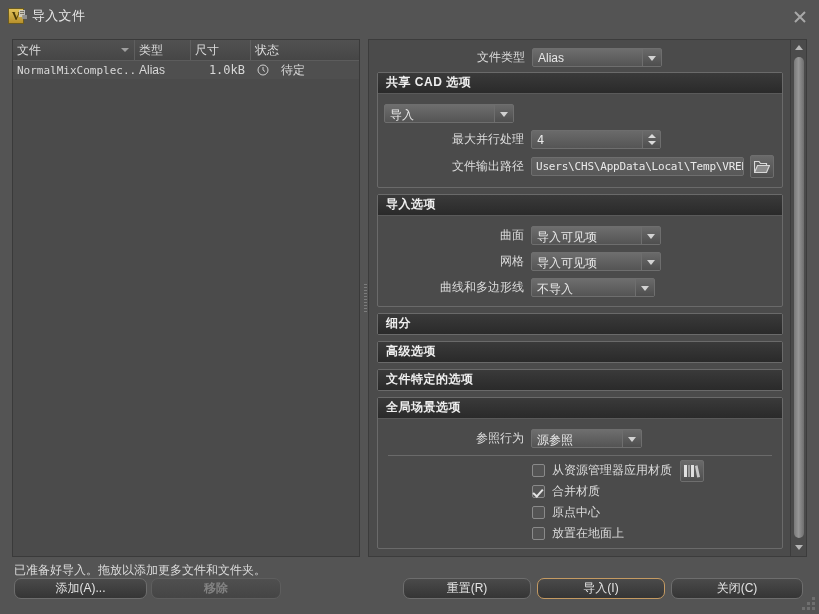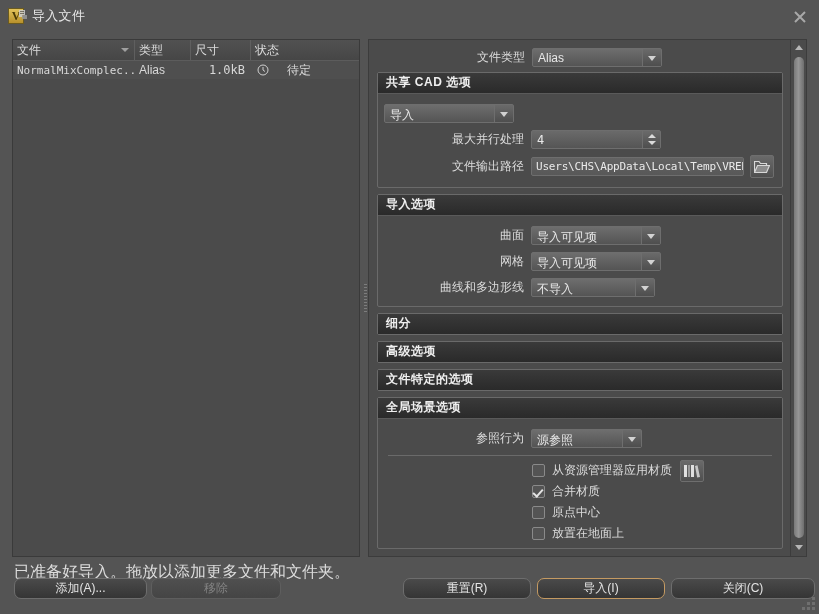--- a/index.html
+++ b/index.html
@@ -34,21 +34,21 @@
   .lv-col.c1{width:56px;}
   .lv-col.c2{width:60px;}
   .lv-col.c3{width:108px;border-right:none;}
   .sortarrow{position:absolute;right:5px;top:8px;width:0;height:0;
              border-left:4px solid transparent;border-right:4px solid transparent;border-top:4px solid #9f9f9f;}
   .lv-row{display:flex;height:18px;align-items:center;background:#4f4f4f;cursor:pointer;}
   .cell{box-sizing:border-box;font-size:12px;color:#d8d8d8;white-space:nowrap;overflow:hidden;}
   .cell.name{width:122px;padding-left:4px;font-family:"DejaVu Sans Mono","Liberation Mono",monospace;font-size:11px;}
   .cell.type{width:56px;padding-left:4px;}
   .cell.size{width:60px;text-align:right;padding-right:6px;font-family:"DejaVu Sans Mono","Liberation Mono",monospace;font-size:12px;}
-  .cell.state{width:108px;padding-left:6px;display:flex;align-items:center;gap:18px;}
+  .cell.state{width:108px;padding-left:6px;display:flex;align-items:center;gap:12px;}
   .clock-ico{flex:0 0 auto;}
 
   
   .splitter{position:absolute;left:360px;top:39px;width:10px;height:518px;cursor:col-resize;}
   .grip{position:absolute;left:4px;top:245px;width:3px;height:28px;
         background-image:repeating-linear-gradient(to bottom,#7d7d7d 0 1px,transparent 1px 3px);}
 
   
   .rightpane{position:absolute;left:368px;top:39px;width:439px;height:518px;
              background:#4b4b4b;border:1px solid #3c3c3c;box-sizing:border-box;}
@@ -107,25 +107,25 @@
 
   .chkrow{display:flex;align-items:center;height:21px;padding-left:148px;cursor:pointer;}
   .chk{width:13px;height:13px;box-sizing:border-box;border:1px solid #8a8a8a;border-radius:2px;
        background:#545454;margin-right:7px;position:relative;flex:0 0 auto;}
   .chk.on::after{content:"";position:absolute;left:2px;top:1px;width:4px;height:8px;
        border:solid #e4e4e4;border-width:0 2px 2px 0;transform:rotate(42deg);}
   .chklbl{font-size:12px;color:#dcdcdc;white-space:nowrap;}
   .sep{height:1px;background:#6a6a6a;margin:6px 4px 4px 4px;}
 
   
-  .statustext{position:absolute;left:14px;top:562px;font-size:16px;color:#dcdcdc;}
+  .statustext{position:absolute;left:14px;top:562px;font-size:12px;color:#dcdcdc;}
   .btn{position:absolute;height:21px;box-sizing:border-box;border:1px solid #6d6d6d;border-radius:7px;
        background:linear-gradient(#4a4a4a,#353535);color:#e4e4e4;font-size:12px;
        text-align:center;line-height:19px;cursor:pointer;white-space:nowrap;}
-  .btn.disabled{color:#838383;background:linear-gradient(#4f4f4f,#454545);border-color:#5e5e5e;cursor:default;}
+  .btn.disabled{color:#838383;background:linear-gradient(#4f4f4f,#454545);border-color:#5e5e5e;cursor:default;font-weight:bold;}
   .btn.default{border:1px solid #c49a62;}
   .resizegrip{position:absolute;right:3px;bottom:3px;width:14px;height:14px;cursor:nwse-resize;}
   .resizegrip span{position:absolute;width:3px;height:3px;background:#6f6f6f;}
 </style>
 </head>
 <body>
 
 <div class="dialog">
 
   <div class="titlebar">
@@ -316,21 +316,21 @@
           <span class="sb-tri d"></span>
         </div>
     </div>
   </div>
 
   <div class="statustext">已准备好导入。拖放以添加更多文件和文件夹。</div>
   <div class="btn" style="left:14px;top:578px;width:133px;">添加(A)...</div>
   <div class="btn disabled" style="left:151px;top:578px;width:130px;">移除</div>
   <div class="btn" style="left:403px;top:578px;width:128px;">重置(R)</div>
   <div class="btn default" style="left:537px;top:578px;width:128px;">导入(I)</div>
-  <div class="btn" style="left:671px;top:578px;width:144px;">关闭(C)</div>
+  <div class="btn" style="left:671px;top:578px;width:132px;">关闭(C)</div>
 
   <div class="resizegrip">
     <span style="left:10px;top:0"></span>
     <span style="left:5px;top:5px"></span>
       <span style="left:10px;top:5px"></span>
     <span style="left:0px;top:10px"></span>
       <span style="left:5px;top:10px"></span>
       <span style="left:10px;top:10px"></span>
   </div>
 

